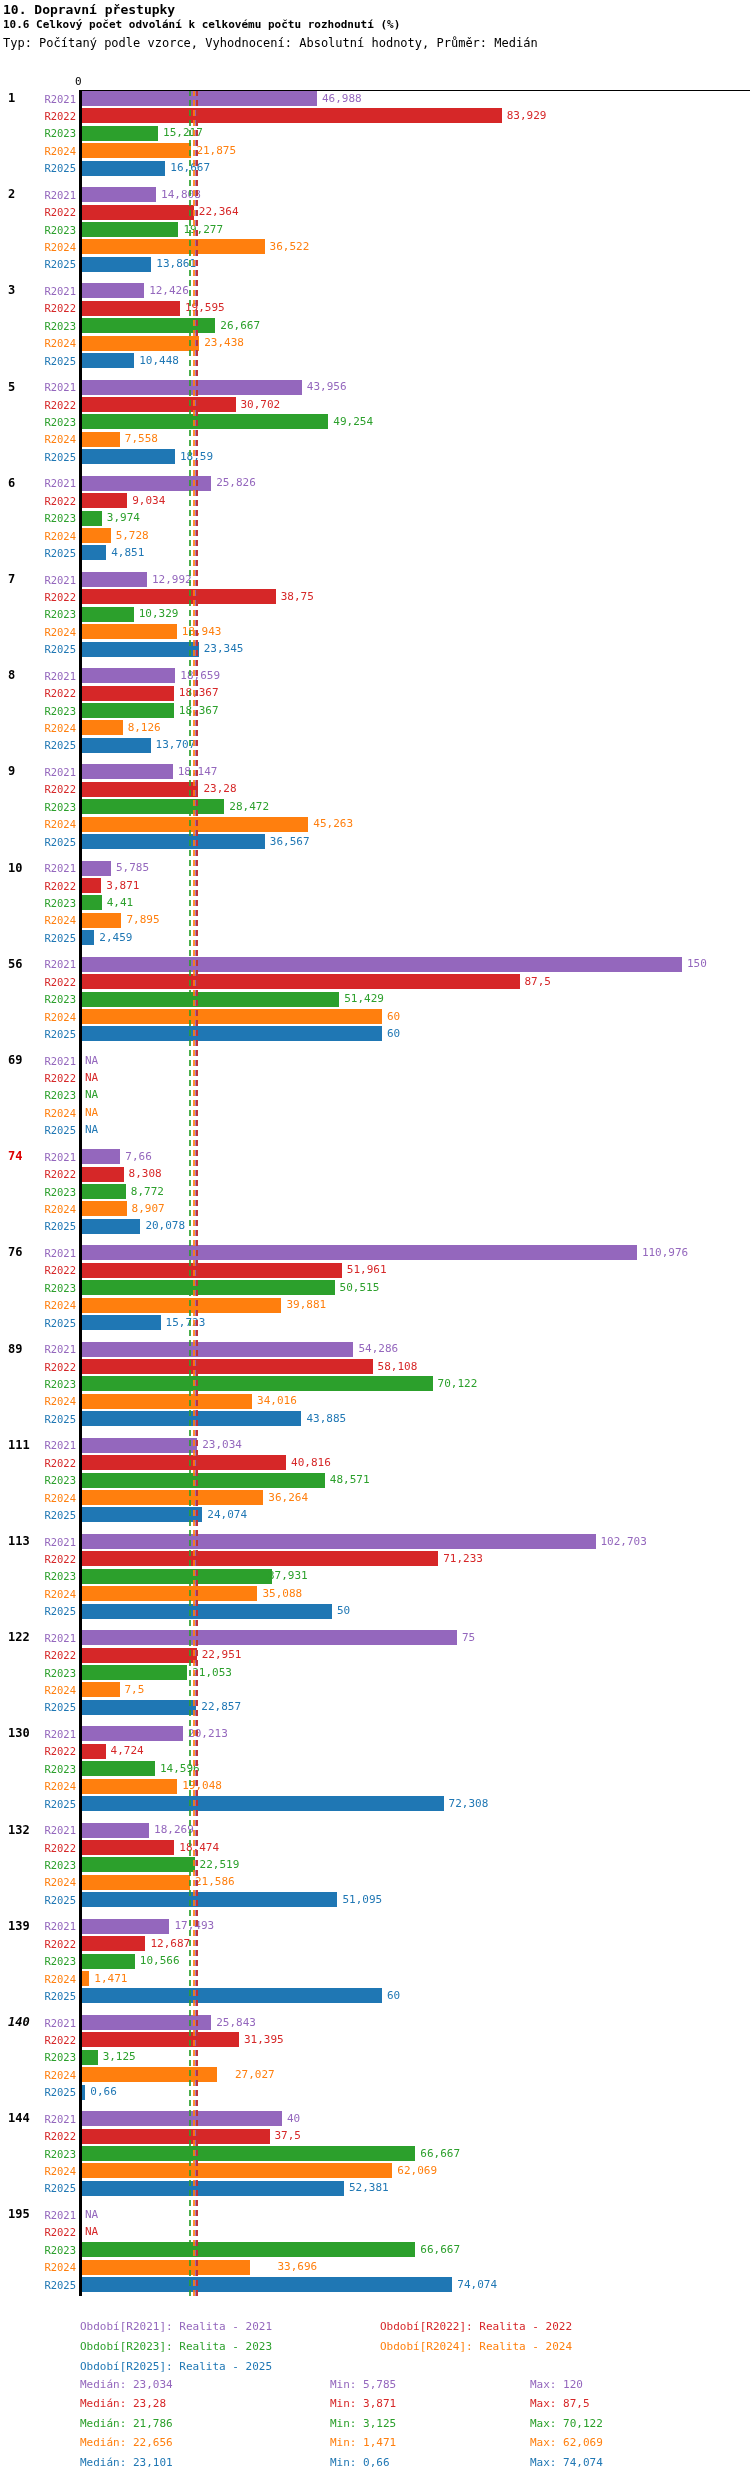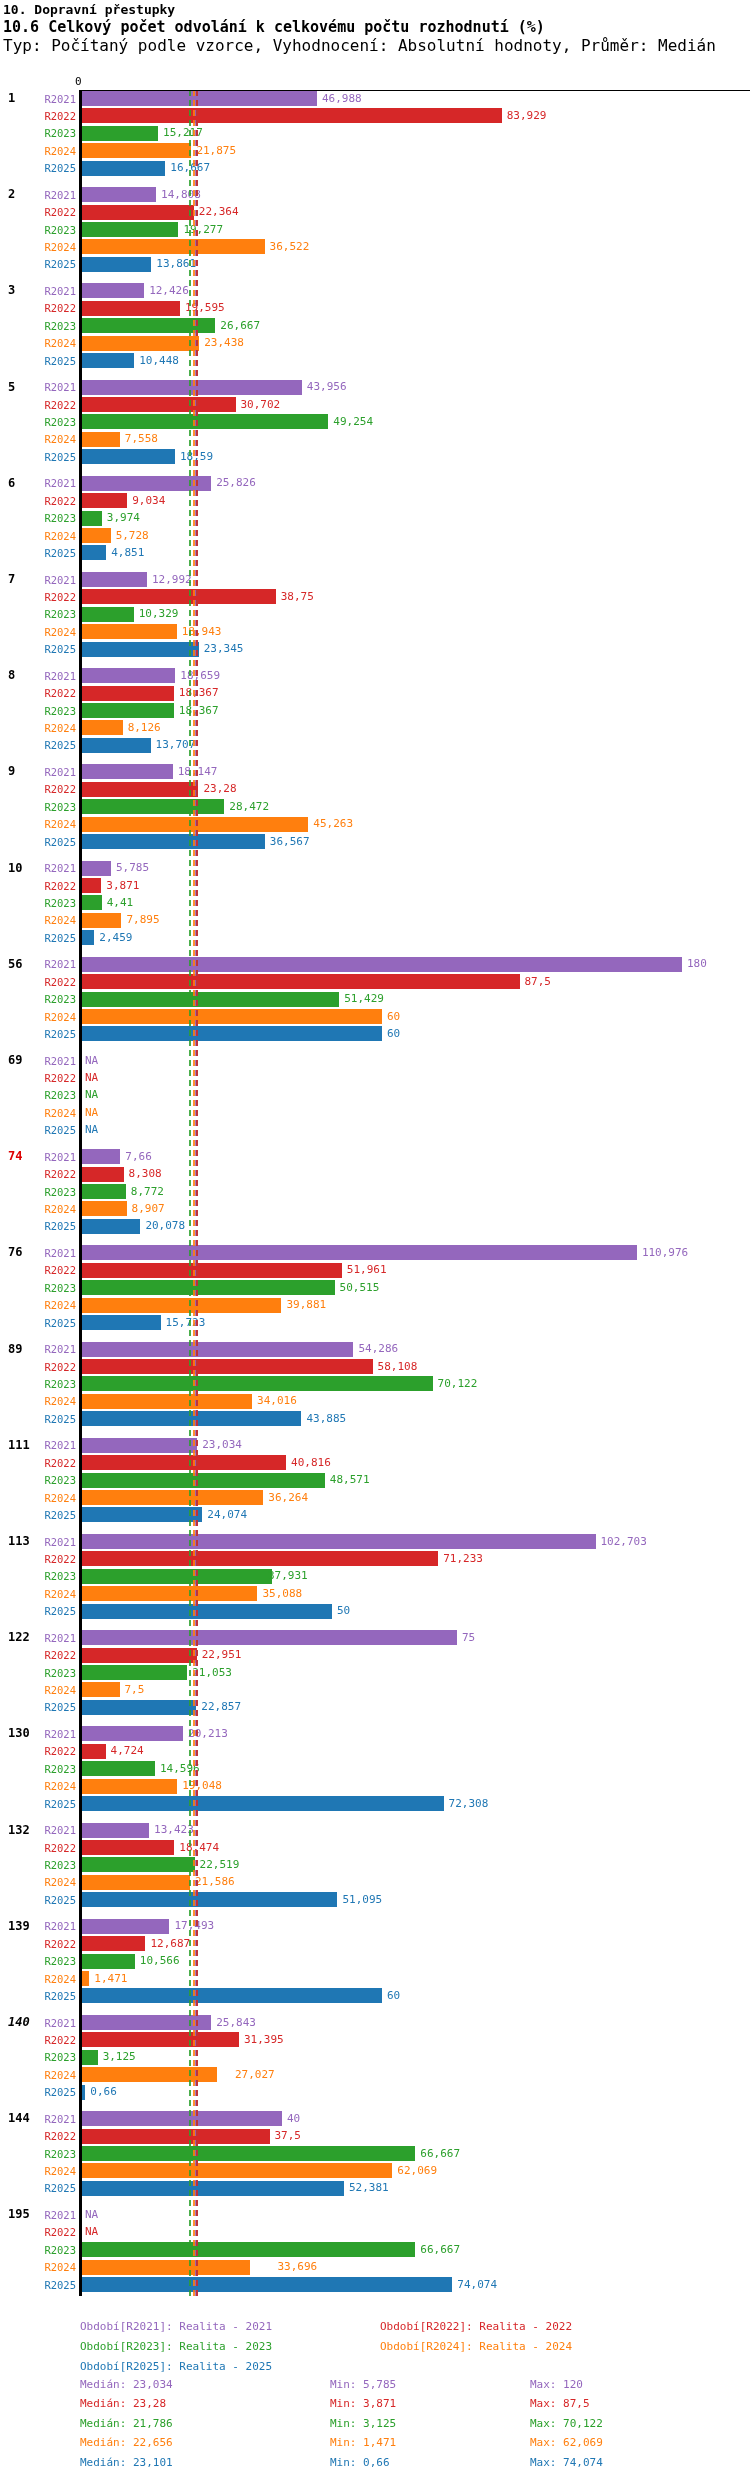--- a/index.html
+++ b/index.html
@@ -1,20 +1,20 @@
 <!DOCTYPE html>
 <html><head>
 <meta charset="utf-8">
 <style>
   html,body{margin:0;padding:0;}
   .page{position:relative;width:750px;height:2480px;background:#ffffff;
         font-family:"DejaVu Sans Mono",monospace;overflow:hidden;color:#000;}
   .title{position:absolute;left:3px;top:2px;font-size:13px;font-weight:bold;white-space:nowrap;}
-  .subtitle{position:absolute;left:3px;top:18px;font-size:15px;font-weight:bold;white-space:nowrap;}
-  .meta{position:absolute;left:3px;top:36px;font-size:16px;white-space:nowrap;}
+  .subtitle{position:absolute;left:3px;top:18px;font-size:11px;font-weight:bold;white-space:nowrap;}
+  .meta{position:absolute;left:3px;top:36px;font-size:12px;white-space:nowrap;}
   .zero{position:absolute;left:75px;top:75px;font-size:11px;}
   #chart{position:absolute;left:0;top:90px;width:750px;height:2215px;}
   .axis-h{position:absolute;left:79px;top:0;width:671px;height:1px;background:#000;z-index:4;}
   .axis-v{position:absolute;left:79px;top:0;width:3px;height:2206px;background:#000;z-index:4;}
   .grp-label{position:absolute;left:8px;font-size:12px;font-weight:bold;line-height:13px;z-index:2;}
   .yr-label{position:absolute;left:30px;width:46px;text-align:right;font-size:10.5px;line-height:12px;z-index:2;white-space:nowrap;}
   .bar{position:absolute;left:82px;height:15px;z-index:1;}
   .val{position:absolute;font-size:11px;line-height:12px;white-space:nowrap;z-index:2;}
   .median{position:absolute;top:0;height:2206px;width:0;border-left:2px dashed;opacity:.85;z-index:3;}
   .legend-item{position:absolute;font-size:11px;white-space:nowrap;}
@@ -171,21 +171,21 @@
       <div class="val" style="top: 806.9px; left: 106.65px; color: rgb(44, 160, 44);">4,41</div>
       <div class="yr-label" style="top: 824.3px; color: rgb(255, 127, 14);">R2024</div>
       <div class="bar" style="top: 822.8px; width: 39.475px; background: rgb(255, 127, 14);"></div>
       <div class="val" style="top: 824.3px; left: 126.475px; color: rgb(255, 127, 14);">7,895</div>
       <div class="yr-label" style="top: 841.7px; color: rgb(31, 119, 180);">R2025</div>
       <div class="bar" style="top: 840.2px; width: 12.295px; background: rgb(31, 119, 180);"></div>
       <div class="val" style="top: 841.7px; left: 99.295px; color: rgb(31, 119, 180);">2,459</div>
       <div class="grp-label" style="top: 867.8px; color: rgb(0, 0, 0);">56</div>
       <div class="yr-label" style="top: 868.3px; color: rgb(148, 103, 189);">R2021</div>
       <div class="bar" style="top: 866.8px; width: 600px; background: rgb(148, 103, 189);"></div>
-      <div class="val" style="top: 868.3px; left: 687px; color: rgb(148, 103, 189);">180</div>
+      <div class="val" style="top: 868.3px; left: 687px; color: rgb(148, 103, 189);">150</div>
       <div class="yr-label" style="top: 885.7px; color: rgb(214, 39, 40);">R2022</div>
       <div class="bar" style="top: 884.2px; width: 437.5px; background: rgb(214, 39, 40);"></div>
       <div class="val" style="top: 885.7px; left: 524.5px; color: rgb(214, 39, 40);">87,5</div>
       <div class="yr-label" style="top: 903.1px; color: rgb(44, 160, 44);">R2023</div>
       <div class="bar" style="top: 901.6px; width: 257.145px; background: rgb(44, 160, 44);"></div>
       <div class="val" style="top: 903.1px; left: 344.145px; color: rgb(44, 160, 44);">51,429</div>
       <div class="yr-label" style="top: 920.5px; color: rgb(255, 127, 14);">R2024</div>
       <div class="bar" style="top: 919px; width: 300px; background: rgb(255, 127, 14);"></div>
       <div class="val" style="top: 920.5px; left: 387px; color: rgb(255, 127, 14);">60</div>
       <div class="yr-label" style="top: 937.9px; color: rgb(31, 119, 180);">R2025</div>
@@ -310,21 +310,21 @@
       <div class="val" style="top: 1672.7px; left: 159.98px; color: rgb(44, 160, 44);">14,596</div>
       <div class="yr-label" style="top: 1690.1px; color: rgb(255, 127, 14);">R2024</div>
       <div class="bar" style="top: 1688.6px; width: 95.24px; background: rgb(255, 127, 14);"></div>
       <div class="val" style="top: 1690.1px; left: 182.24px; color: rgb(255, 127, 14);">19,048</div>
       <div class="yr-label" style="top: 1707.5px; color: rgb(31, 119, 180);">R2025</div>
       <div class="bar" style="top: 1706px; width: 361.54px; background: rgb(31, 119, 180);"></div>
       <div class="val" style="top: 1707.5px; left: 448.54px; color: rgb(31, 119, 180);">72,308</div>
       <div class="grp-label" style="top: 1733.6px; color: rgb(0, 0, 0);">132</div>
       <div class="yr-label" style="top: 1734.1px; color: rgb(148, 103, 189);">R2021</div>
       <div class="bar" style="top: 1732.6px; width: 67.115px; background: rgb(148, 103, 189);"></div>
-      <div class="val" style="top: 1734.1px; left: 154.115px; color: rgb(148, 103, 189);">13,423</div>
+      <div class="val" style="top: 1734.1px; left: 154.115px; color: rgb(148, 103, 189);">18,269</div>
       <div class="yr-label" style="top: 1751.5px; color: rgb(214, 39, 40);">R2022</div>
       <div class="bar" style="top: 1750px; width: 92.37px; background: rgb(214, 39, 40);"></div>
       <div class="val" style="top: 1751.5px; left: 179.37px; color: rgb(214, 39, 40);">18,474</div>
       <div class="yr-label" style="top: 1768.9px; color: rgb(44, 160, 44);">R2023</div>
       <div class="bar" style="top: 1767.4px; width: 112.595px; background: rgb(44, 160, 44);"></div>
       <div class="val" style="top: 1768.9px; left: 199.595px; color: rgb(44, 160, 44);">22,519</div>
       <div class="yr-label" style="top: 1786.3px; color: rgb(255, 127, 14);">R2024</div>
       <div class="bar" style="top: 1784.8px; width: 107.93px; background: rgb(255, 127, 14);"></div>
       <div class="val" style="top: 1786.3px; left: 194.93px; color: rgb(255, 127, 14);">21,586</div>
       <div class="yr-label" style="top: 1803.7px; color: rgb(31, 119, 180);">R2025</div>

